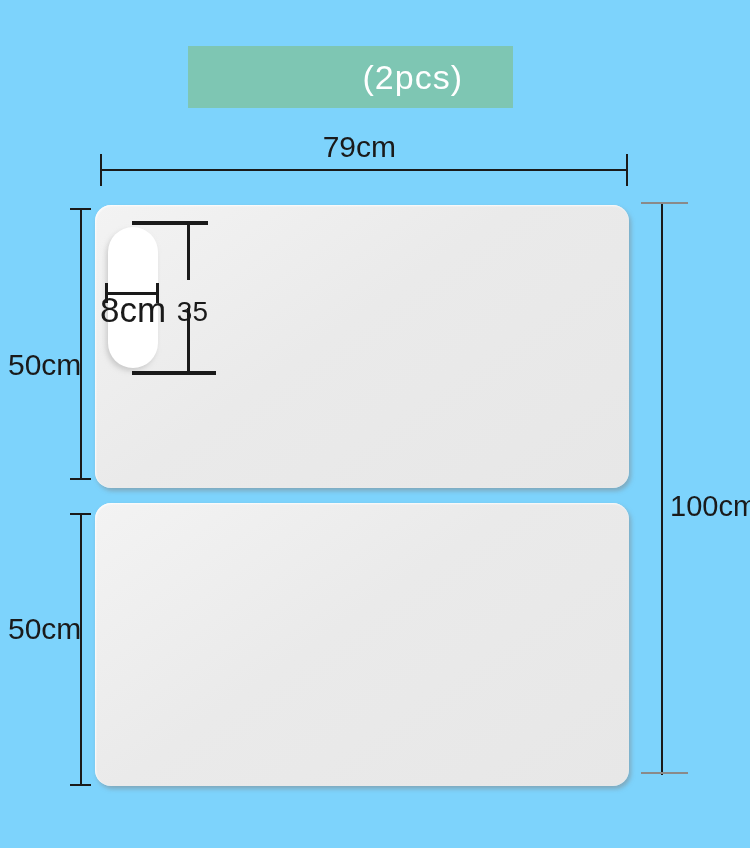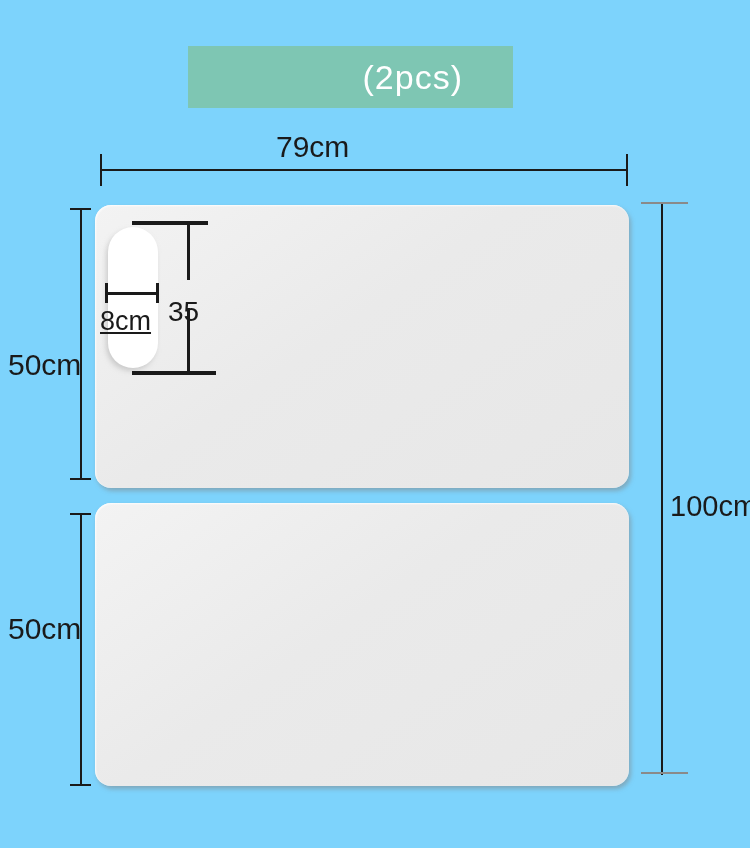--- a/index.html
+++ b/index.html
@@ -27,21 +27,21 @@
   .panel-bottom { top:503px; }
   .hole {
     position:absolute; left:108px; top:227px; width:50px; height:141px;
     background:#ffffff; border-radius:25px;
     box-shadow:-2px 3px 5px rgba(175,175,175,0.55);
   }
   
   .hline, .vline, .tick, .cap { position:absolute; background:#1a1a1a; }
   .cap-gray { position:absolute; background:#8a8a8a; }
   .dim-label { position:absolute; font-size:30px; line-height:1; white-space:nowrap; }
-  .center { text-align:left; }
+  .center { text-align:right; }
 </style>
 </head>
 <body>
 
 <div class="stage">
 
   <div class="banner">
     <span class="pcs">(2pcs)</span>
   </div>
 
@@ -49,21 +49,21 @@
   <div class="tick" style="left:100px; top:154px; width:2px; height:32px;"></div>
   <div class="tick" style="left:626px; top:154px; width:2px; height:32px;"></div>
   <div class="dim-label center" style="left:276px; top:132px; width:120px;">79cm</div>
 
   <div class="panel panel-top"></div>
   <div class="hole"></div>
 
   <div class="hline" style="left:106px; top:292px; width:53px; height:3px;"></div>
   <div class="tick" style="left:105px; top:283px; width:3px; height:20px;"></div>
   <div class="tick" style="left:156px; top:283px; width:3px; height:20px;"></div>
-  <div class="dim-label center" style="left:100px; top:308px; width:64px; font-size:27px;text-decoration:underline;">8cm</div>
+  <div class="dim-label center" style="left:100px; top:292px; width:64px; font-size:35px;">8cm</div>
 
   <div class="vline" style="left:187px; top:222px; width:3px; height:58px;"></div>
   <div class="vline" style="left:187px; top:308px; width:3px; height:66px;"></div>
   <div class="cap" style="left:132px; top:221px; width:76px; height:4px;"></div>
   <div class="cap" style="left:132px; top:371px; width:84px; height:4px;"></div>
   <div class="dim-label center" style="left:168px; top:298px; width:40px; font-size:28px;">35</div>
 
   <div class="vline" style="left:80px; top:209px; width:2px; height:271px;"></div>
   <div class="cap" style="left:70px; top:208px; width:21px; height:2px;"></div>
   <div class="cap" style="left:70px; top:478px; width:21px; height:2px;"></div>

